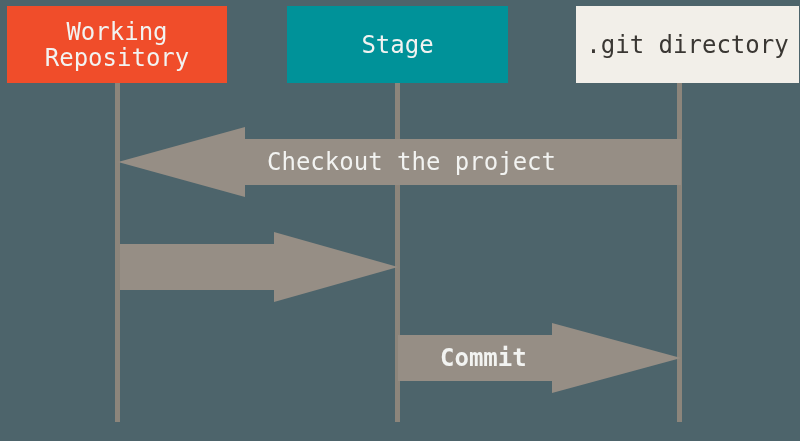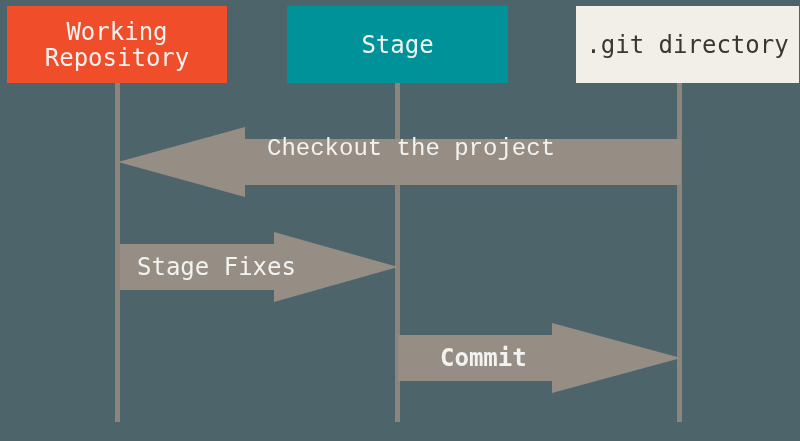--- a/index.html
+++ b/index.html
@@ -55,21 +55,21 @@
   .arrow-checkout { left: 118px; top: 127px; }
   .arrow-stage    { left: 120px; top: 232px; }
   .arrow-commit   { left: 398px; top: 323px; }
   .arrow-label {
     position: absolute;
     color: var(--text-light);
     font-size: 24px;
     line-height: 26px;
     white-space: nowrap;
   }
-  .label-checkout { left: 267px; top: 136px; font-family: Liberation Mono, monospace; }
+  .label-checkout { left: 267px; top: 149px; }
   .label-stage    { left: 137px; top: 254px; }
   .label-commit   { left: 440px; top: 345px; font-weight: bold; }
 </style>
 </head>
 <body>
 
 <div class="diagram">
 
   <div class="head-box working">
     <span>Working</span>
@@ -87,20 +87,19 @@
   <div class="lifeline l3"></div>
 
   <svg class="arrow-svg arrow-checkout" width="563" height="70" viewBox="0 0 563 70">
     <polygon points="0,35 127,0 127,12 563,12 563,58 127,58 127,70"></polygon>
   </svg>
   <div class="arrow-label label-checkout">Checkout the project</div>
 
   <svg class="arrow-svg arrow-stage" width="278" height="70" viewBox="0 0 278 70">
     <polygon points="0,12 154,12 154,0 278,35 154,70 154,58 0,58"></polygon>
   </svg>
-  <div class="arrow-label label-stage">Stage Fixes</div>
 
   <svg class="arrow-svg arrow-commit" width="283" height="70" viewBox="0 0 283 70">
     <polygon points="0,12 154,12 154,0 283,35 154,70 154,58 0,58"></polygon>
   </svg>
   <div class="arrow-label label-commit">Commit</div>
 
 </div>
 
 </body></html>

